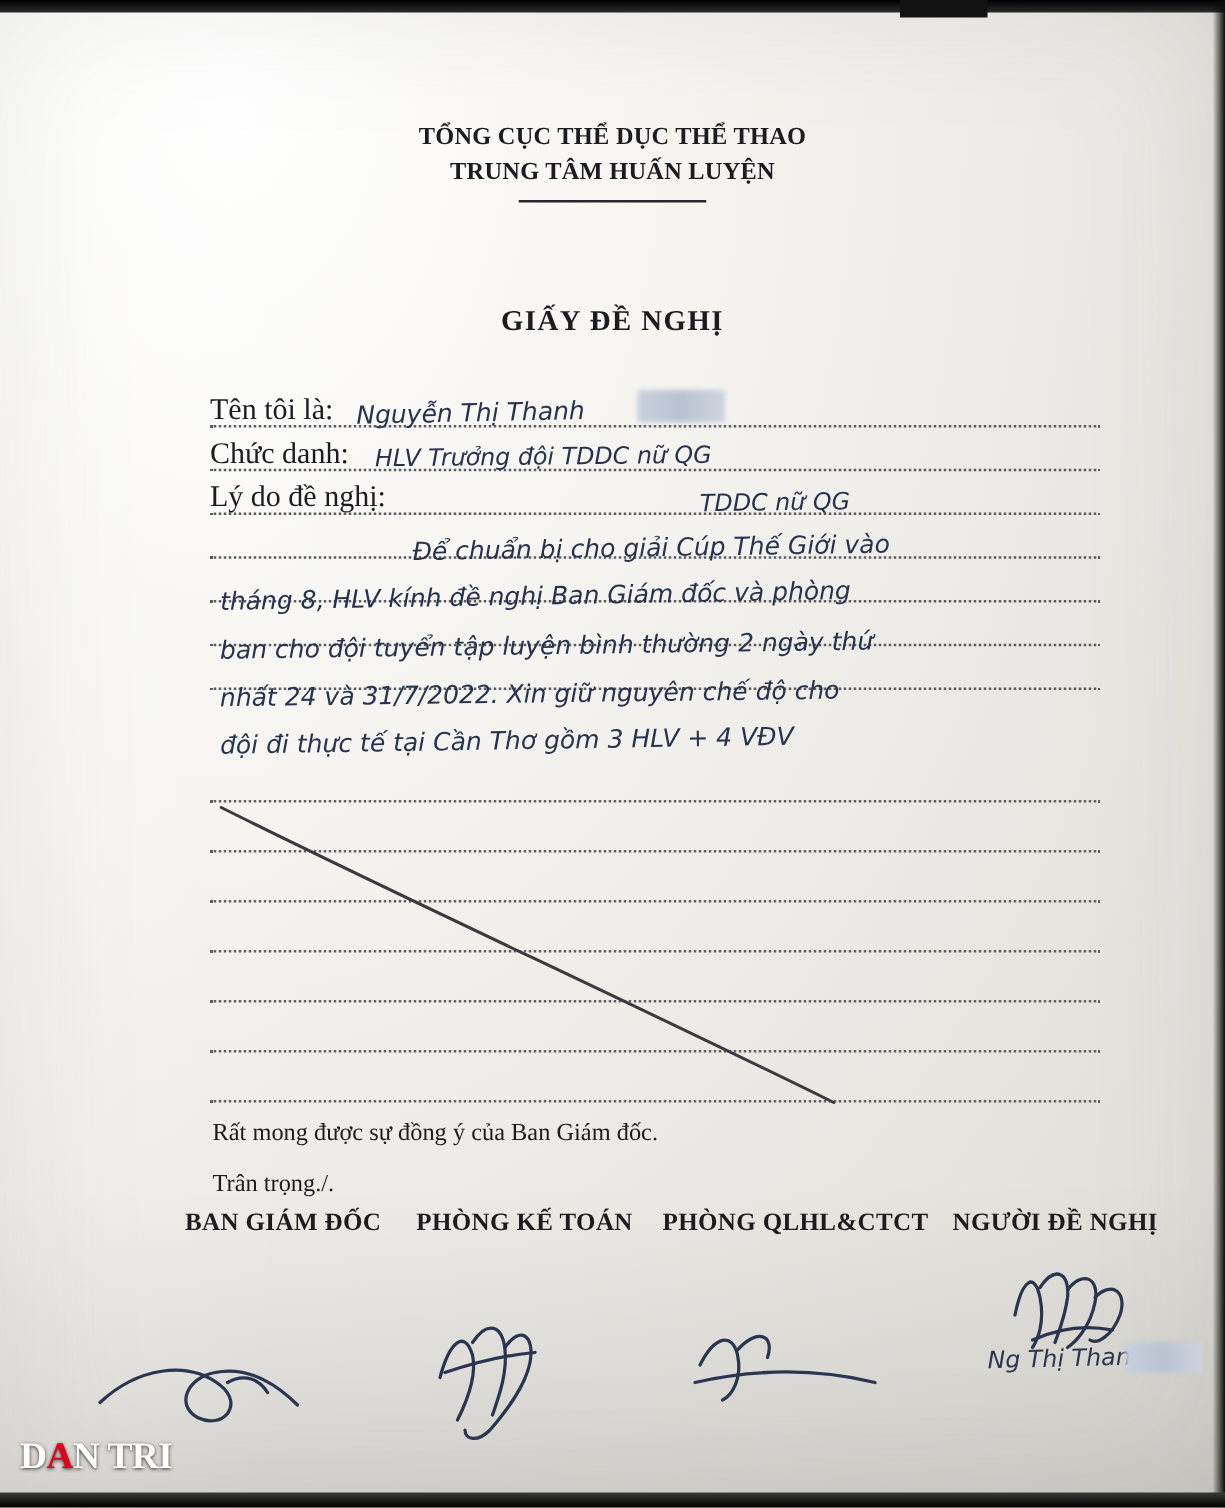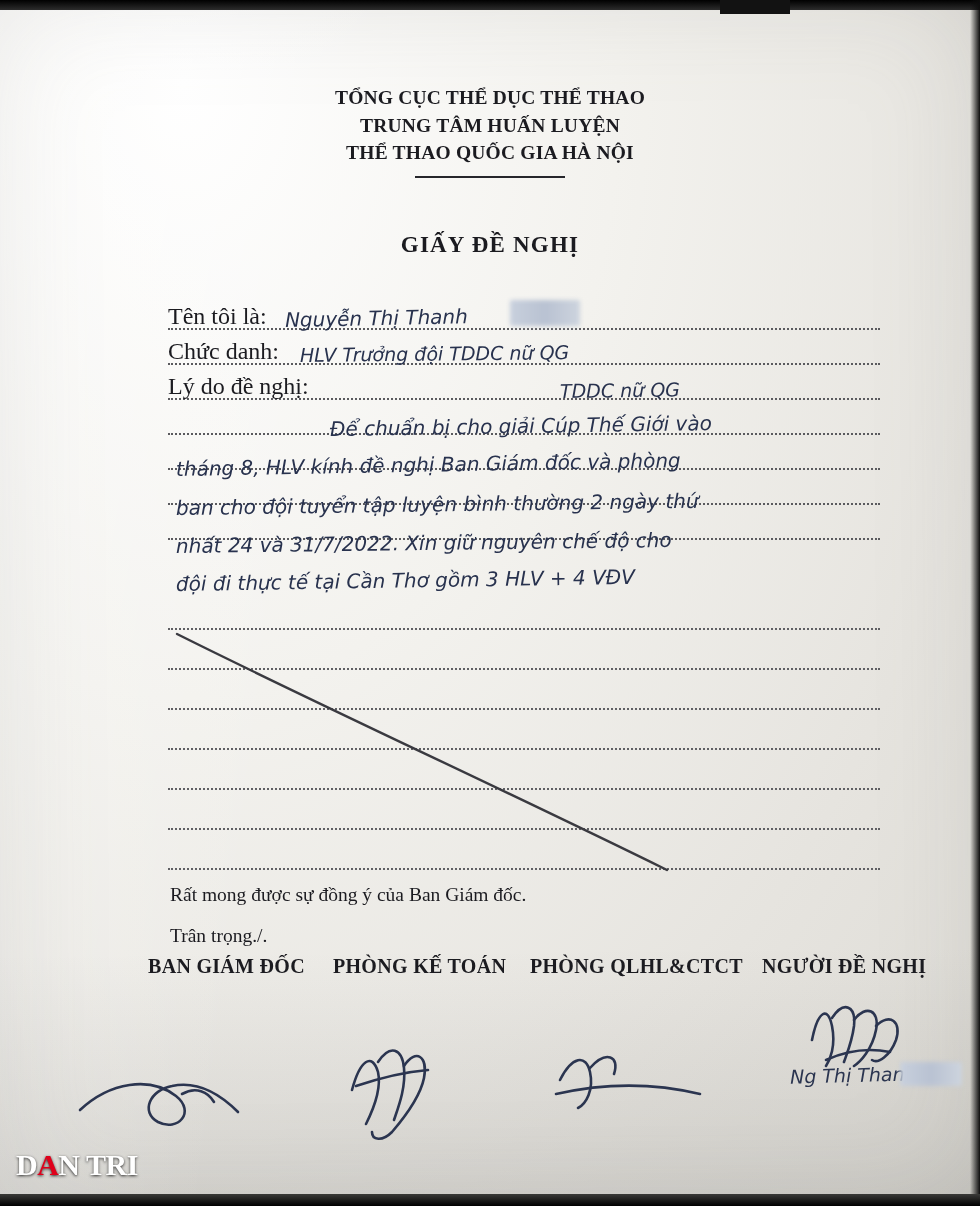--- a/index.html
+++ b/index.html
@@ -52,21 +52,21 @@
   .edge.bottom { left: 0; bottom: 0; width: 980px; height: 12px; background: linear-gradient(#3a3a38, #000); }
   .edge.right { right: 0; top: 0; width: 10px; height: 1206px; background: linear-gradient(90deg, rgba(0,0,0,0), #0c0c0c); }
   .corner-tab {
     position: absolute;
     left: 720px; top: 0; width: 70px; height: 14px;
     background: #121212;
   }
 
   #content {
     position: absolute;
-    left: 0; top: 0;
+    left: 0; top: 12px;
     width: 980px; height: 956px;
     color: #1b1b20;
   }
 
   
   .header {
     position: absolute;
     top: 84px;
     left: 0;
     width: 980px;
@@ -288,21 +288,20 @@
   <div class="corner-tab"></div>
   <div class="edge right"></div>
   <div class="edge bottom"></div>
 
   <div id="content">
 
     <div class="header">
       <div class="hdr-left">
         <div>TỔNG CỤC THỂ DỤC THỂ THAO</div>
         <div>TRUNG TÂM HUẤN LUYỆN</div>
-        <div>THỂ THAO QUỐC GIA HÀ NỘI</div>
         <div class="rule"></div>
       </div>
     </div>
 
     <div class="title">GIẤY ĐỀ NGHỊ</div>
 
     <div class="form">
       <div class="frow">
         <span class="flabel">Tên tôi là:</span>
         <span class="dots"></span>

